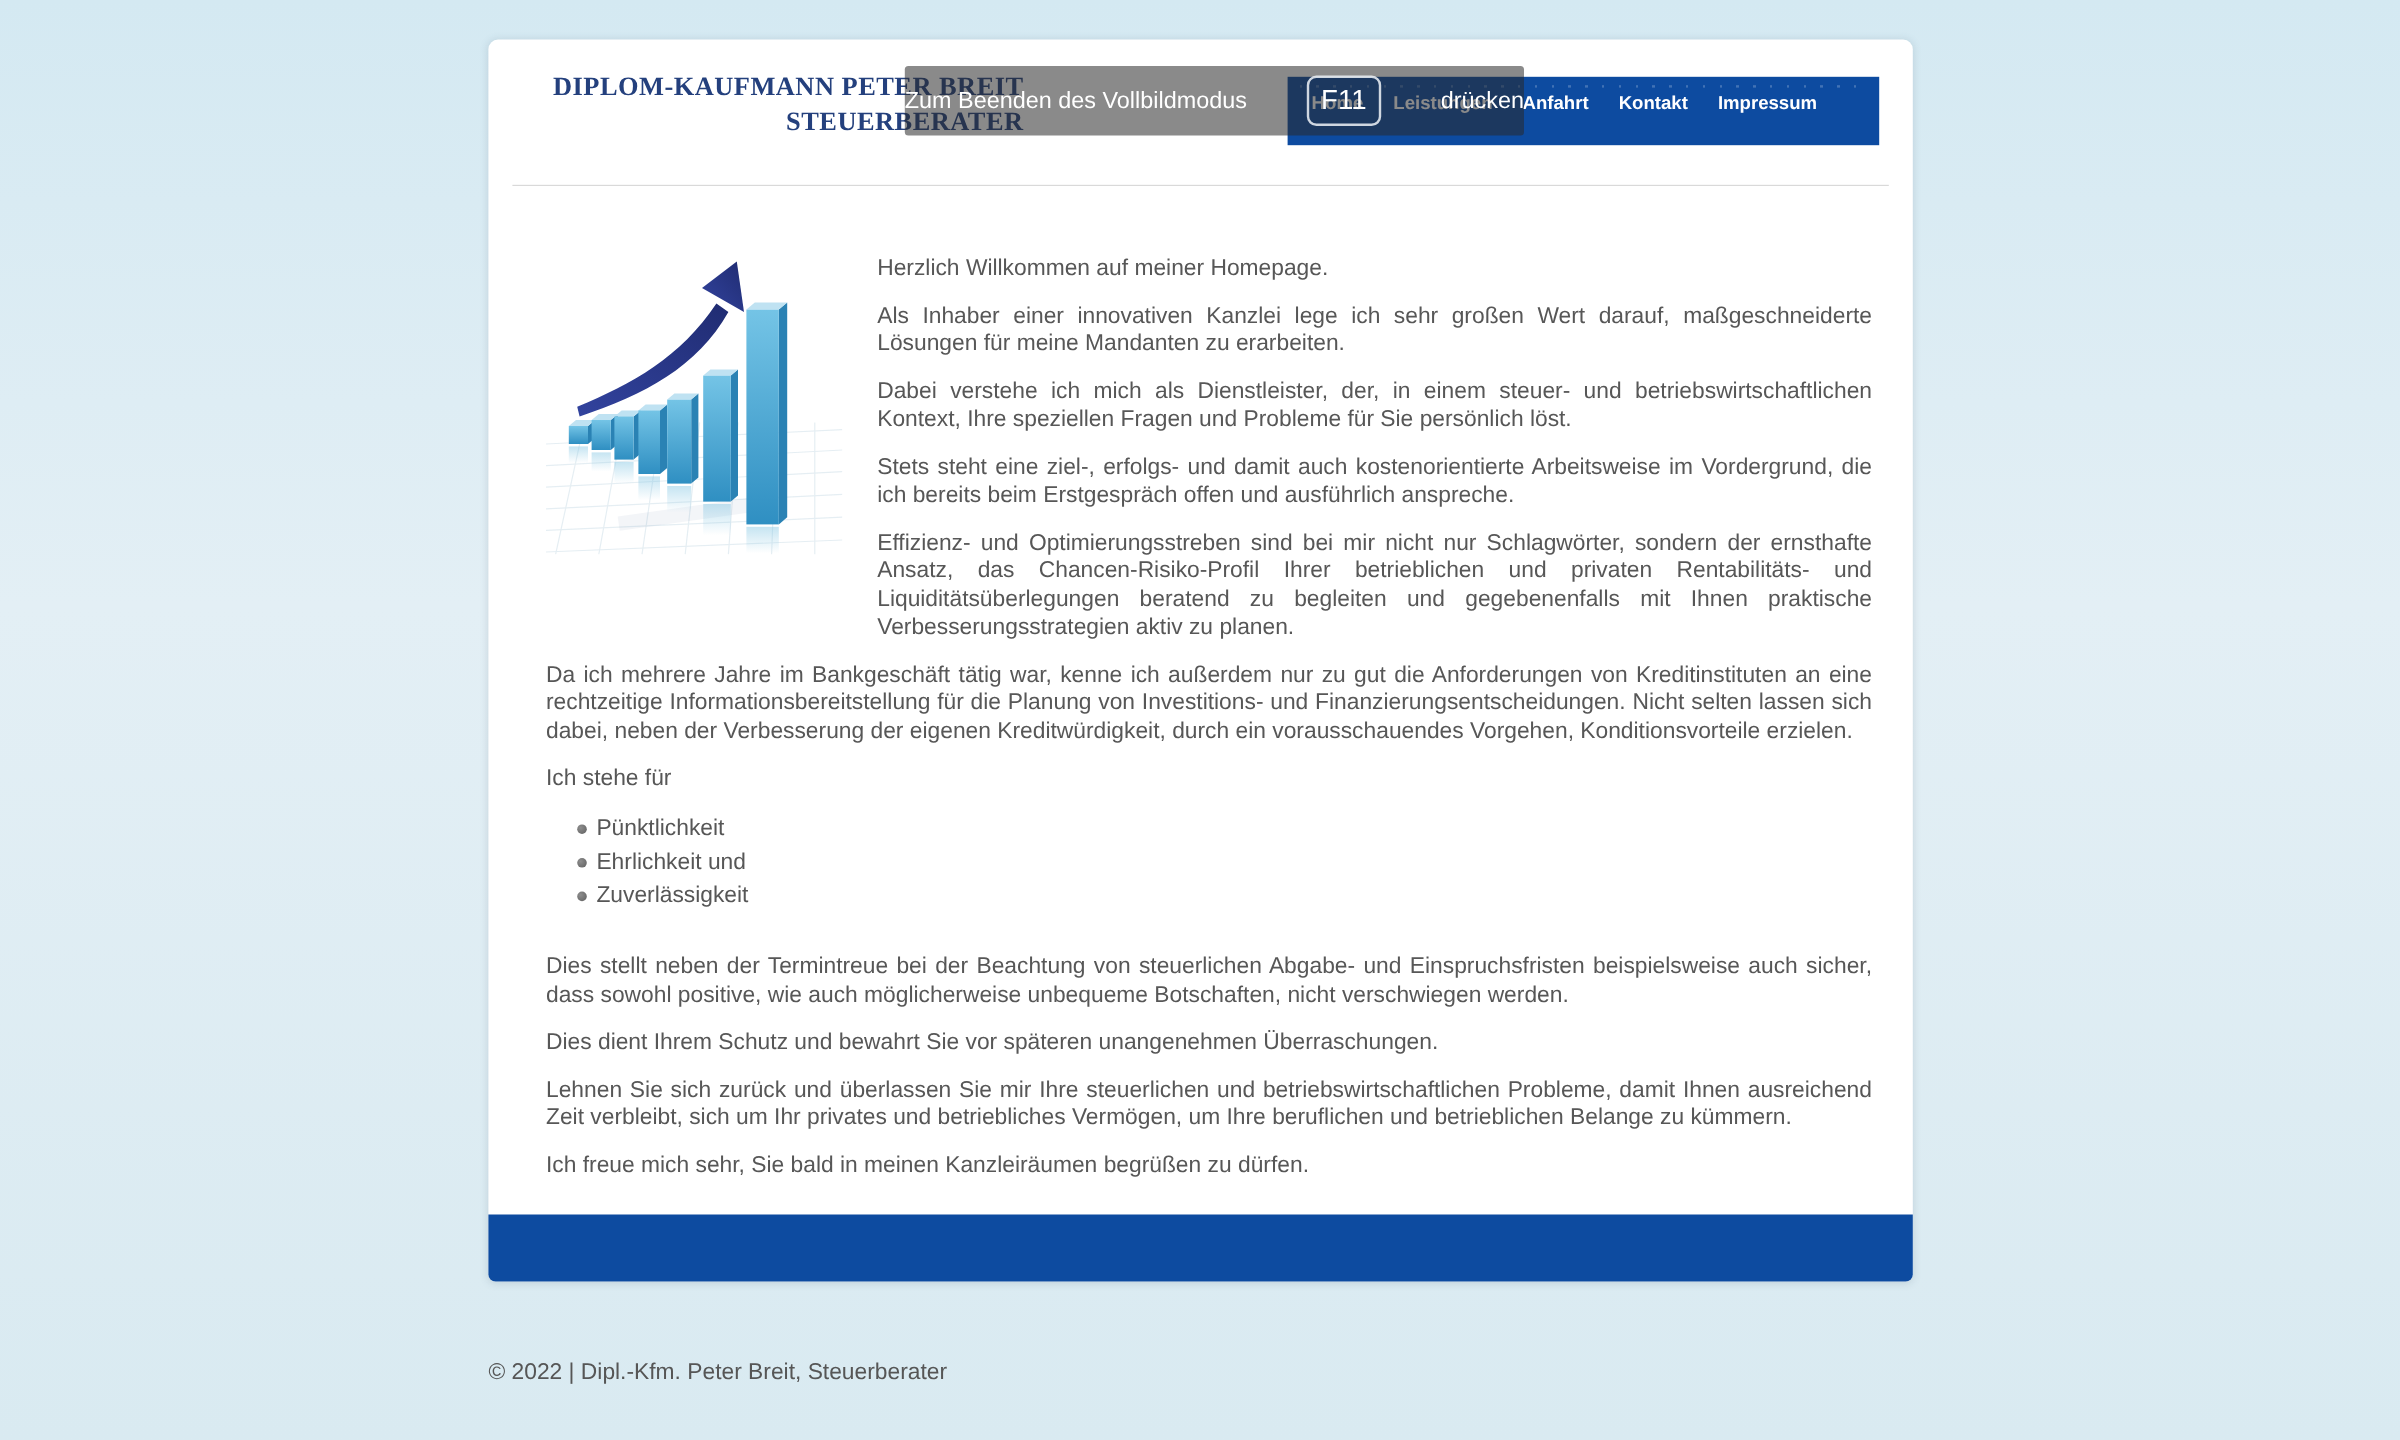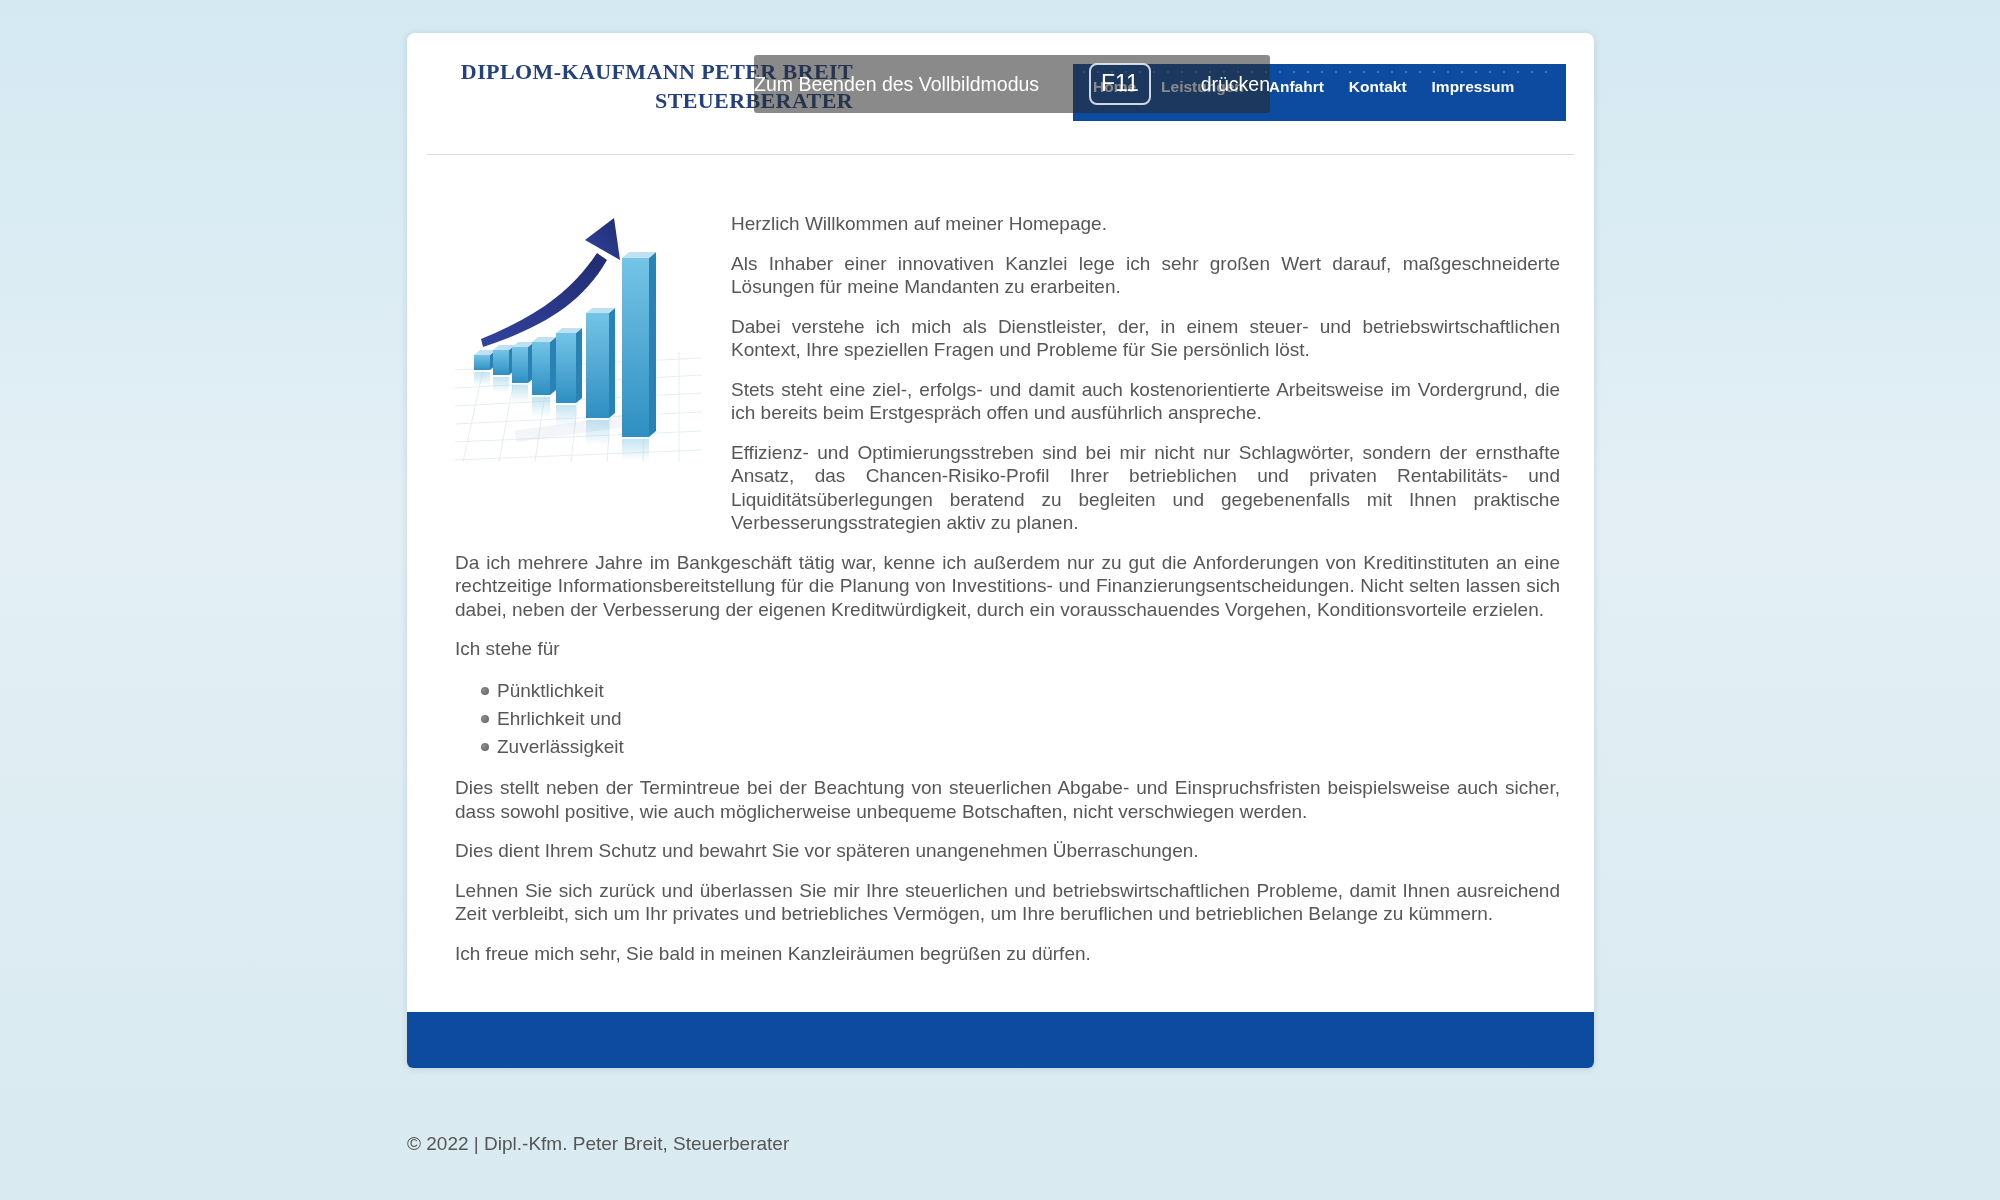--- a/index.html
+++ b/index.html
@@ -17,21 +17,21 @@
     box-sizing:border-box;display:flex;align-items:center;gap:25px;padding:0 40px 12px 20px;}
   .main-nav::before{content:"";position:absolute;left:10px;right:10px;top:7px;height:2px;
     background:repeating-linear-gradient(90deg,rgba(255,255,255,0.22) 0 2px,transparent 2px 14px);}
   .nav-item{color:#ffffff;font-size:15.5px;font-weight:bold;text-decoration:none;white-space:nowrap;cursor:pointer;}
   .header-divider{flex:none;height:0;border-top:1px solid #d9d9d9;margin:0 20px;}
   .content{flex:1;padding:57px 34px 0 48px;overflow:hidden;}
   .content p{margin:0 0 16px;font-size:19px;line-height:23.5px;color:#575757;text-align:justify;}
   .intro-row{display:flex;gap:29px;}
   .chart-img{flex:none;width:247px;height:250px;}
   .intro-text{flex:1;min-width:0;}
-  .bullet-list{list-style:none;margin:18px 0 18px;padding:0;}
+  .bullet-list{list-style:none;margin:18px 0 36px;padding:0;}
   .bullet-list li{position:relative;padding-left:42px;font-size:19px;line-height:23.5px;color:#575757;margin-bottom:4.5px;}
   .bullet-list li::before{content:"";position:absolute;left:26px;top:8px;width:8px;height:8px;border-radius:50%;
     background:radial-gradient(circle at 35% 35%,#8d8d8d,#5f5f5f);}
   .footer-bar{flex:none;height:56px;background:#0d4ba0;border-radius:0 0 6px 6px;}
   .copyright{position:absolute;left:407px;top:1132px;font-size:19px;line-height:23px;color:#565656;}
   .fs-toast{position:absolute;left:754px;top:55px;width:516px;height:58px;z-index:10;
     background:rgba(42,42,42,0.55);border-radius:3px;display:flex;align-items:center;justify-content:space-between;
     color:#ffffff;font-size:19.5px;}
   .f11-key{border:2px solid rgba(238,243,248,0.85);border-radius:8px;padding:7px 10px 8px;margin:0 27px;
     font-size:23px;line-height:1;}

